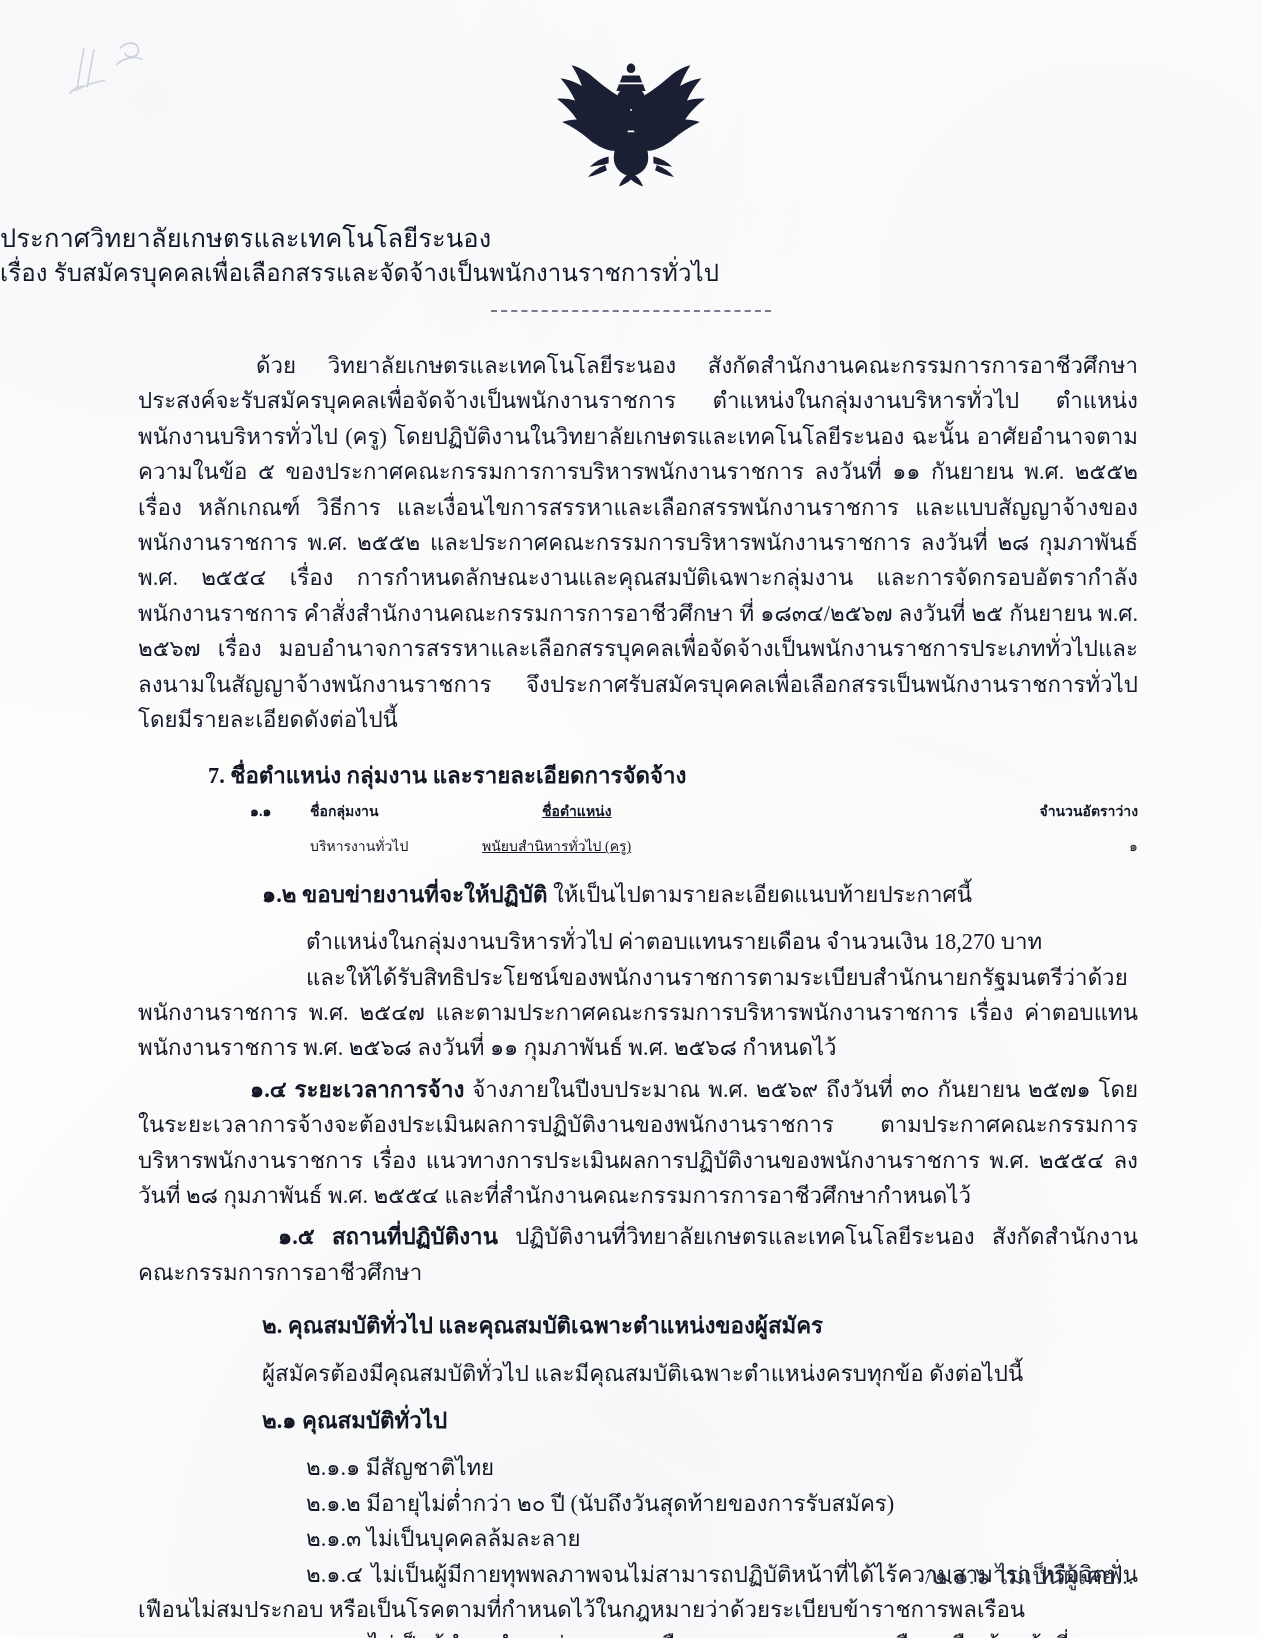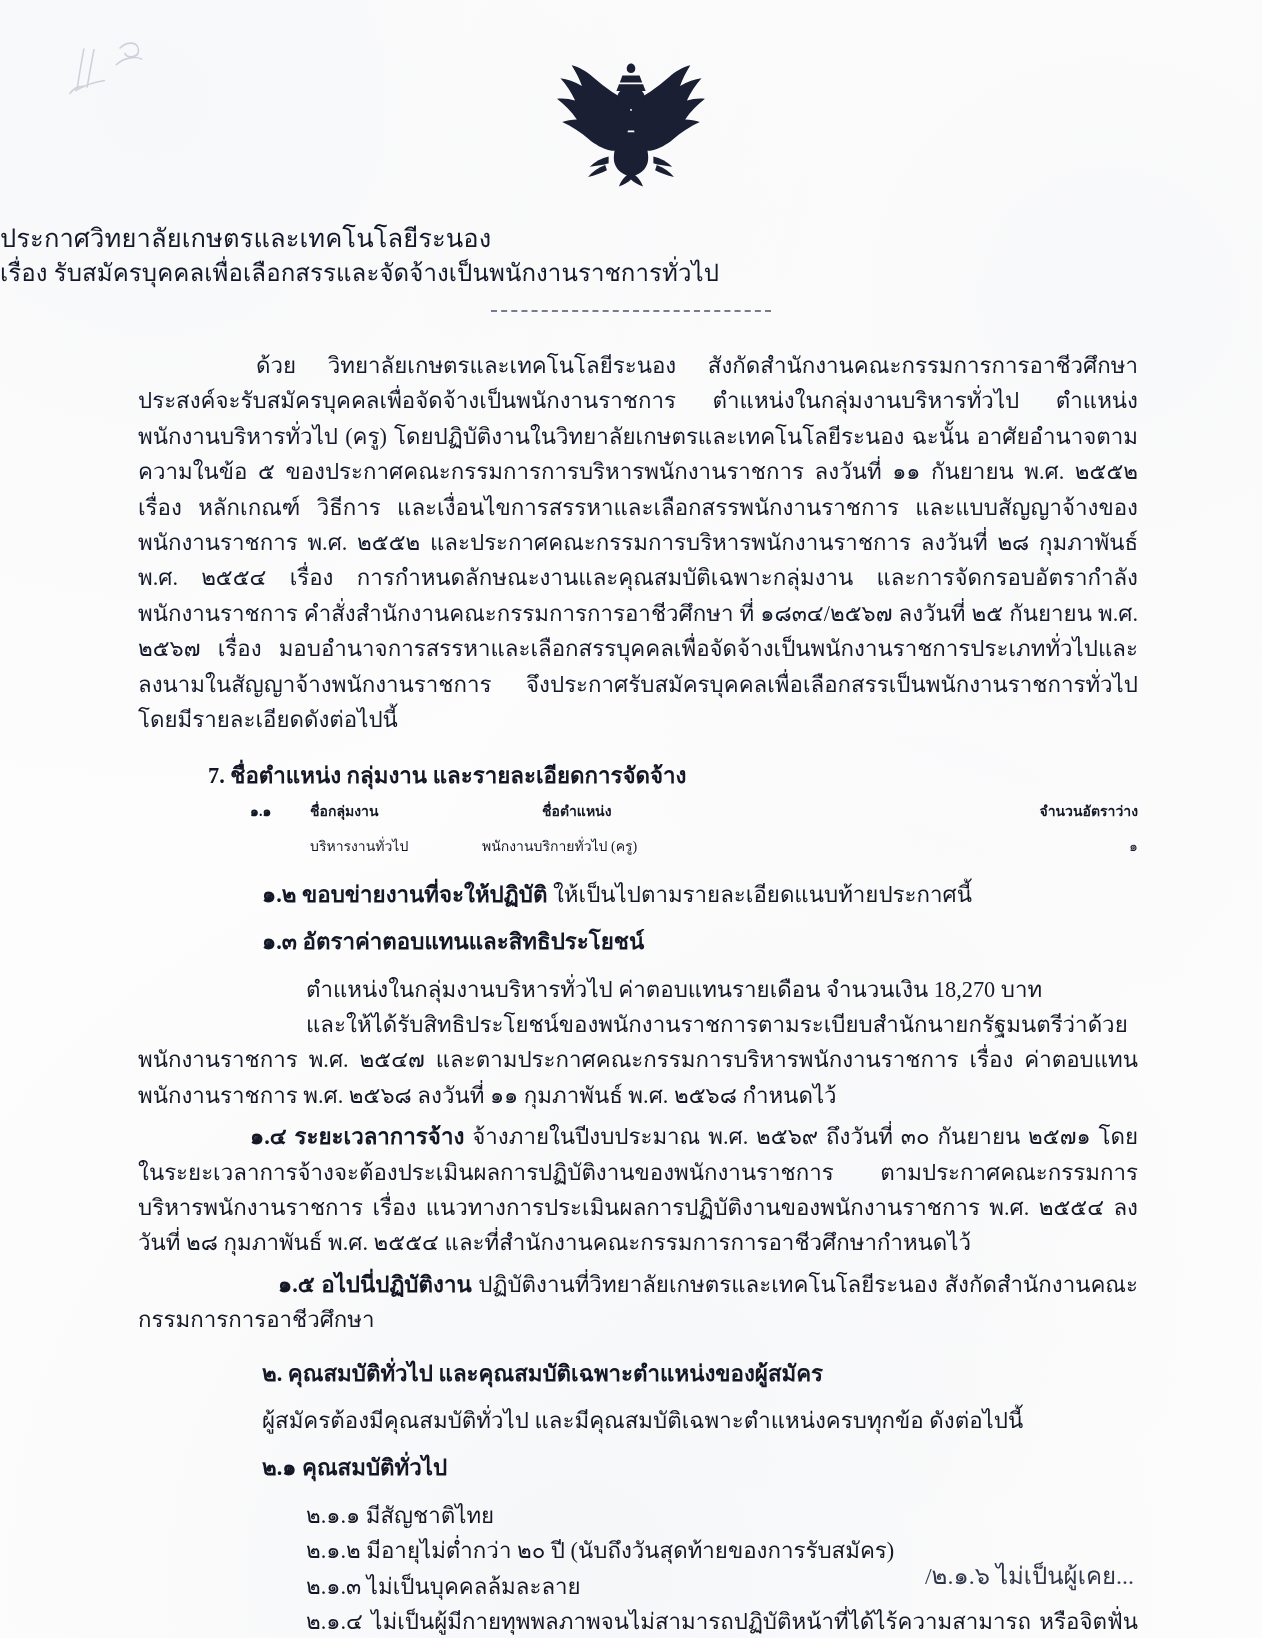--- a/index.html
+++ b/index.html
@@ -128,21 +128,21 @@
   .b { font-weight: bold; }
 
   
   .cols {
     display: flex;
     font-size: 14px;
     line-height: 35.4px;
   }
   .cols .c-num   { width: 60px; flex: none; }
   .cols .c-a     { width: 232px; flex: none; }
-  .cols .c-b     { width: 300px; flex: none; }
+  .cols .c-b     { width: 300px; flex: none; text-decoration: underline; }
   .cols .c-c     { flex: 1; text-align: right; }
   .row-head { padding-left: 112px; }
   .row-data { padding-left: 172px; }
   .row-data .c-a { width: 172px; }
   .row-data .c-b { width: 300px; }
   .ctr { text-align: left; padding-left: 36px; }
 
   .gap-sm { height: 6px; }
   .gap-md { height: 12px; }
 
@@ -244,50 +244,46 @@
     <div class="lvl1 b">7.  ชื่อตำแหน่ง  กลุ่มงาน  และรายละเอียดการจัดจ้าง</div>
 
     <div class="cols row-head">
       <span class="c-num b">๑.๑</span>
       <span class="c-a b">ชื่อกลุ่มงาน</span>
       <span class="c-b b">ชื่อตำแหน่ง</span>
       <span class="c-c b">จำนวนอัตราว่าง</span>
     </div>
     <div class="cols row-data">
       <span class="c-a">บริหารงานทั่วไป</span>
-      <span class="c-b">พนักงานบริกายทั่วไป (ครู)</span>
+      <span class="c-b">พนัยบสำนิหารทั่วไป (ครู)</span>
       <span class="c-c ctr">๑</span>
     </div>
 
     <div class="lvl2">
       <span class="b">๑.๒</span>
       <span class="b">ขอบข่ายงานที่จะให้ปฏิบัติ</span>
       <span>ให้เป็นไปตามรายละเอียดแนบท้ายประกาศนี้</span>
     </div>
 
-    <div class="lvl2">
-      <span class="b">๑.๓</span>
-      <span class="b">อัตราค่าตอบแทนและสิทธิประโยชน์</span>
-    </div>
     <div class="lvl3">ตำแหน่งในกลุ่มงานบริหารทั่วไป  ค่าตอบแทนรายเดือน  จำนวนเงิน 18,270  บาท</div>
     <div class="lvl2-hang" style="text-indent:168px;">และให้ได้รับสิทธิประโยชน์ของพนักงานราชการตามระเบียบสำนักนายกรัฐมนตรีว่าด้วยพนักงานราชการ พ.ศ. ๒๕๔๗  และตามประกาศคณะกรรมการบริหารพนักงานราชการ เรื่อง ค่าตอบแทนพนักงานราชการ พ.ศ. ๒๕๖๘  ลงวันที่  ๑๑  กุมภาพันธ์ พ.ศ. ๒๕๖๘  กำหนดไว้</div>
 
     <div class="gap-sm"></div>
 
     <div class="lvl2-hang" style="text-indent:112px;">
       <span class="b">๑.๔</span>
       <span class="b">ระยะเวลาการจ้าง</span>
       <span>จ้างภายในปีงบประมาณ พ.ศ. ๒๕๖๙  ถึงวันที่  ๓๐ กันยายน ๒๕๗๑  โดยในระยะเวลาการจ้างจะต้องประเมินผลการปฏิบัติงานของพนักงานราชการ  ตามประกาศคณะกรรมการบริหารพนักงานราชการ  เรื่อง  แนวทางการประเมินผลการปฏิบัติงานของพนักงานราชการ  พ.ศ. ๒๕๕๔  ลงวันที่  ๒๘  กุมภาพันธ์ พ.ศ. ๒๕๕๔ และที่สำนักงานคณะกรรมการการอาชีวศึกษากำหนดไว้</span>
     </div>
 
     <div class="gap-sm"></div>
 
     <div class="lvl2-hang" style="text-indent:140px;">
       <span class="b">๑.๕</span>
-      <span class="b">อไปนี่ปฏิบัติงาน</span>
+      <span class="b">สถานที่ปฏิบัติงาน</span>
       <span>ปฏิบัติงานที่วิทยาลัยเกษตรและเทคโนโลยีระนอง  สังกัดสำนักงานคณะกรรมการการอาชีวศึกษา</span>
     </div>
 
     <div class="gap-sm"></div>
 
     <div class="lvl2 b">๒.  คุณสมบัติทั่วไป  และคุณสมบัติเฉพาะตำแหน่งของผู้สมัคร</div>
     <div class="lvl2">ผู้สมัครต้องมีคุณสมบัติทั่วไป  และมีคุณสมบัติเฉพาะตำแหน่งครบทุกข้อ  ดังต่อไปนี้</div>
 
     <div class="lvl2">
       <span class="b">๒.๑</span>

